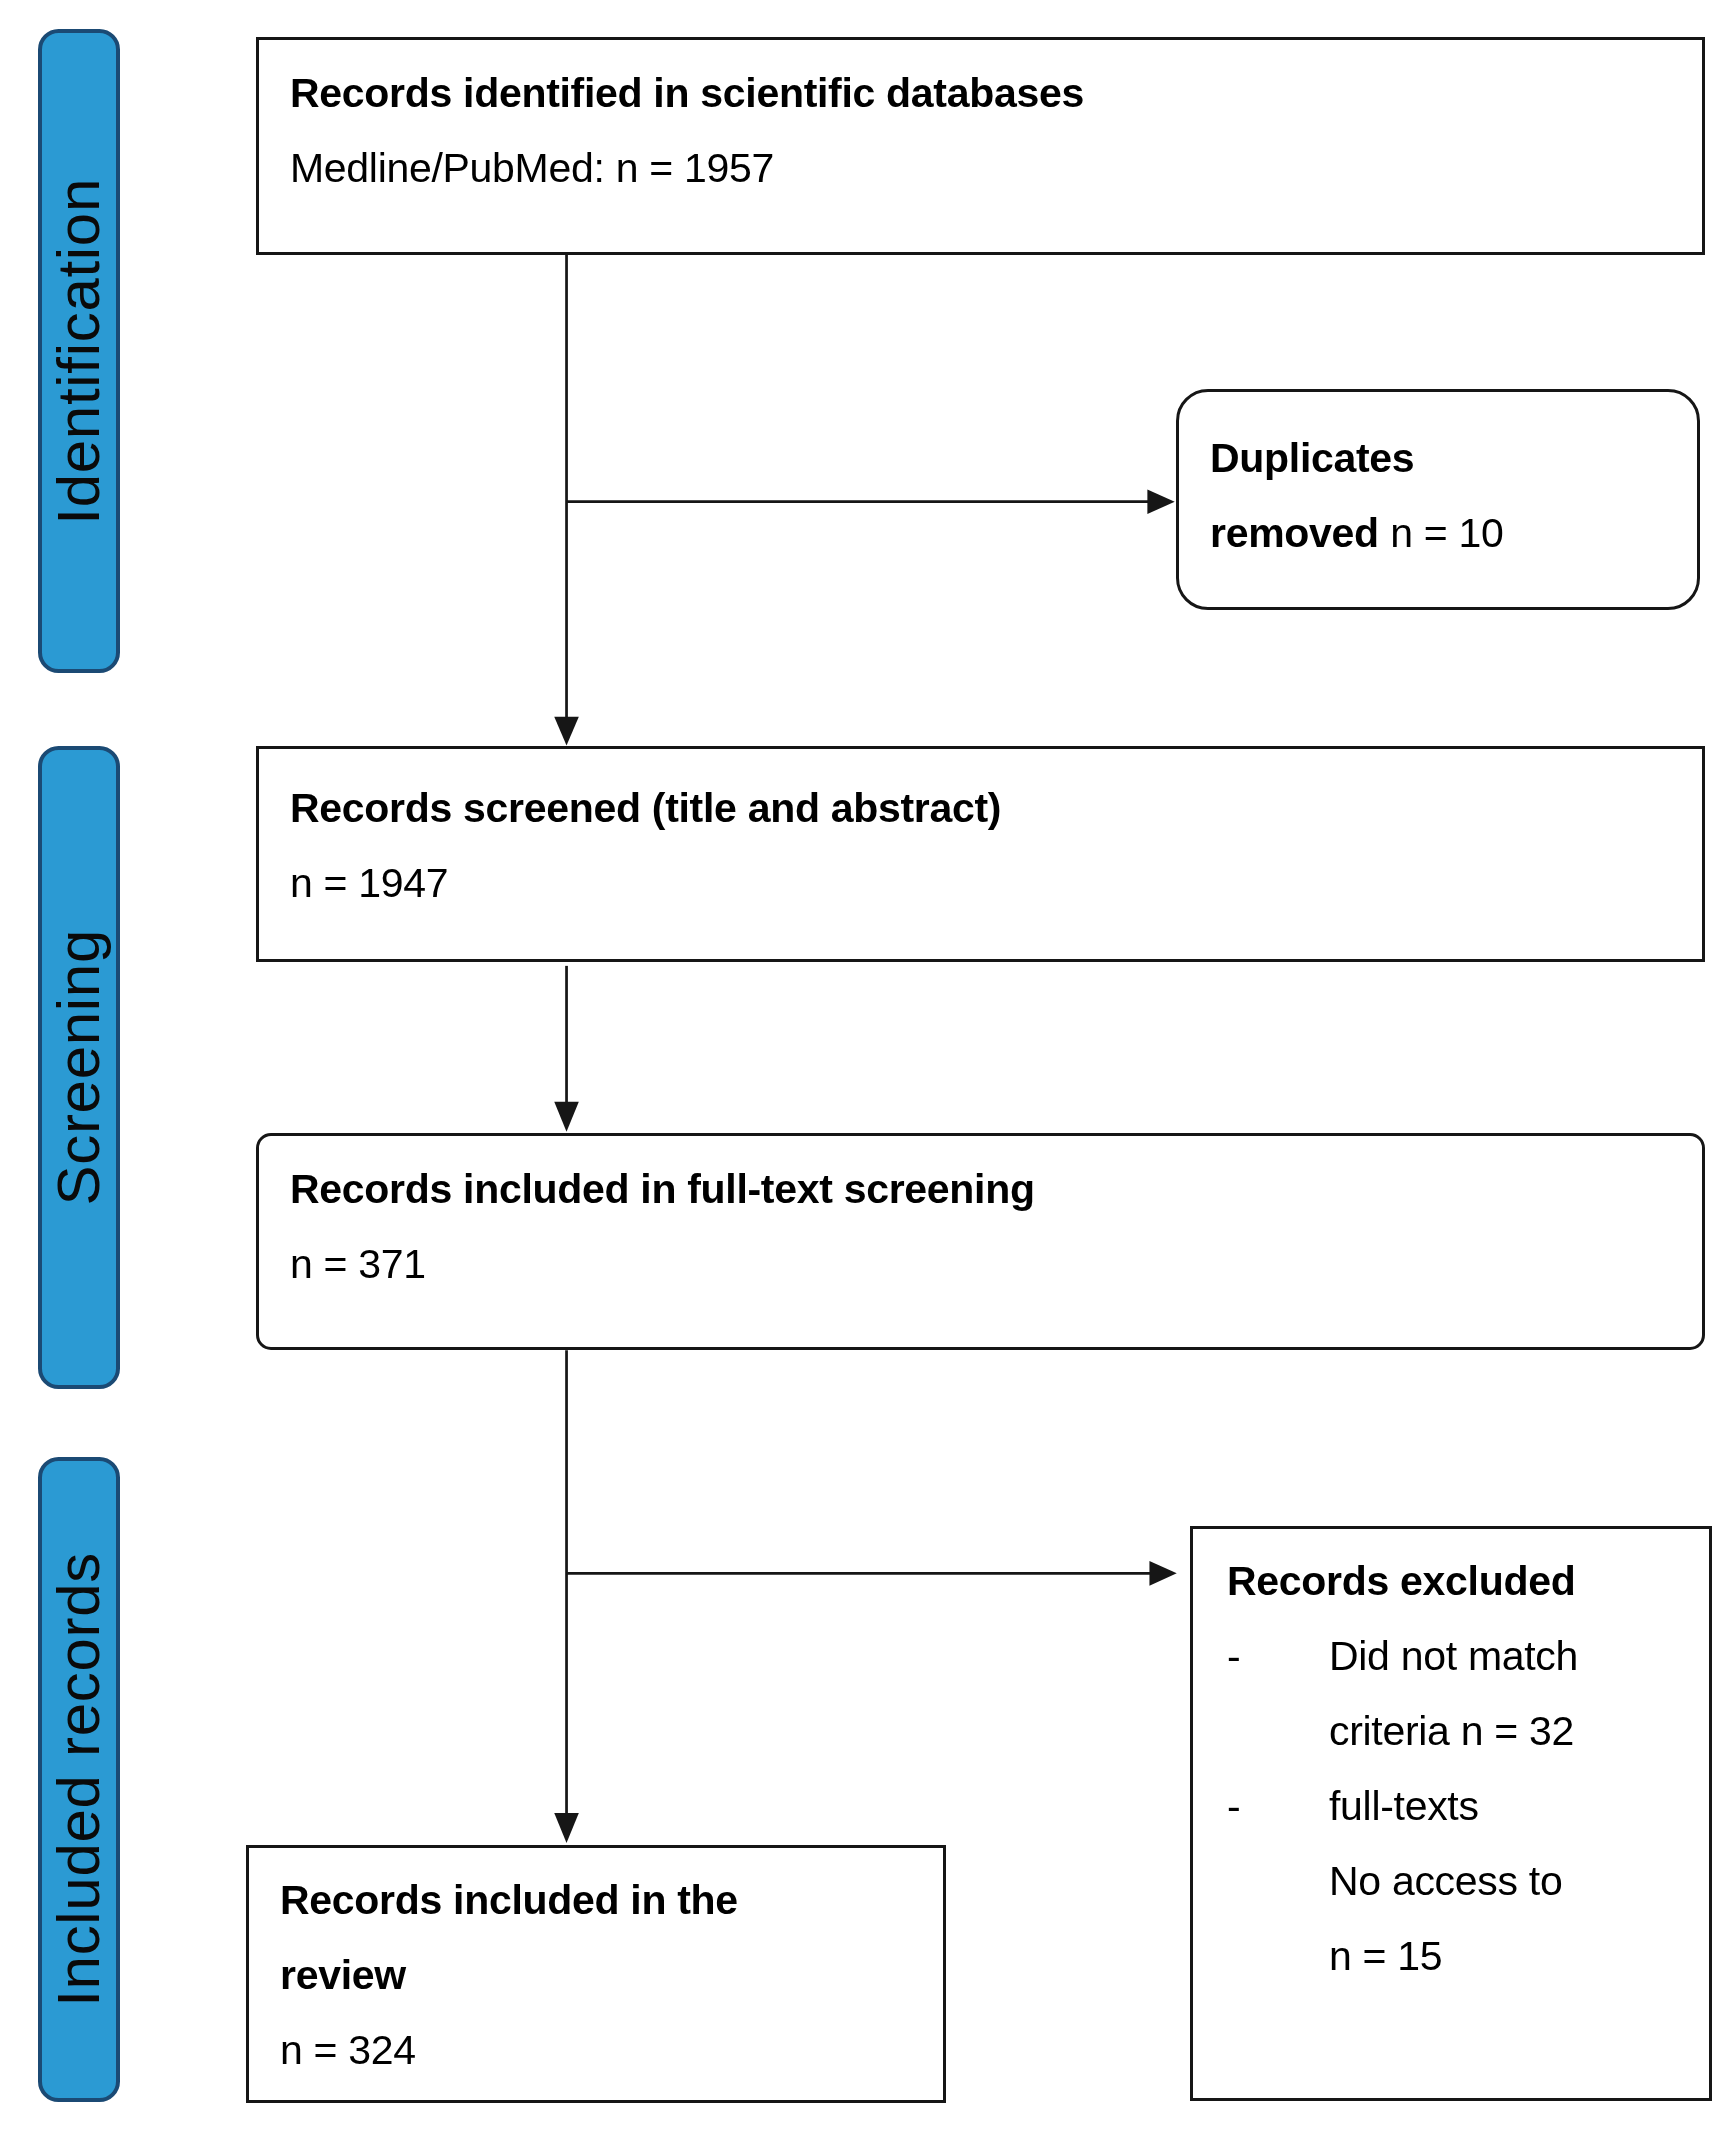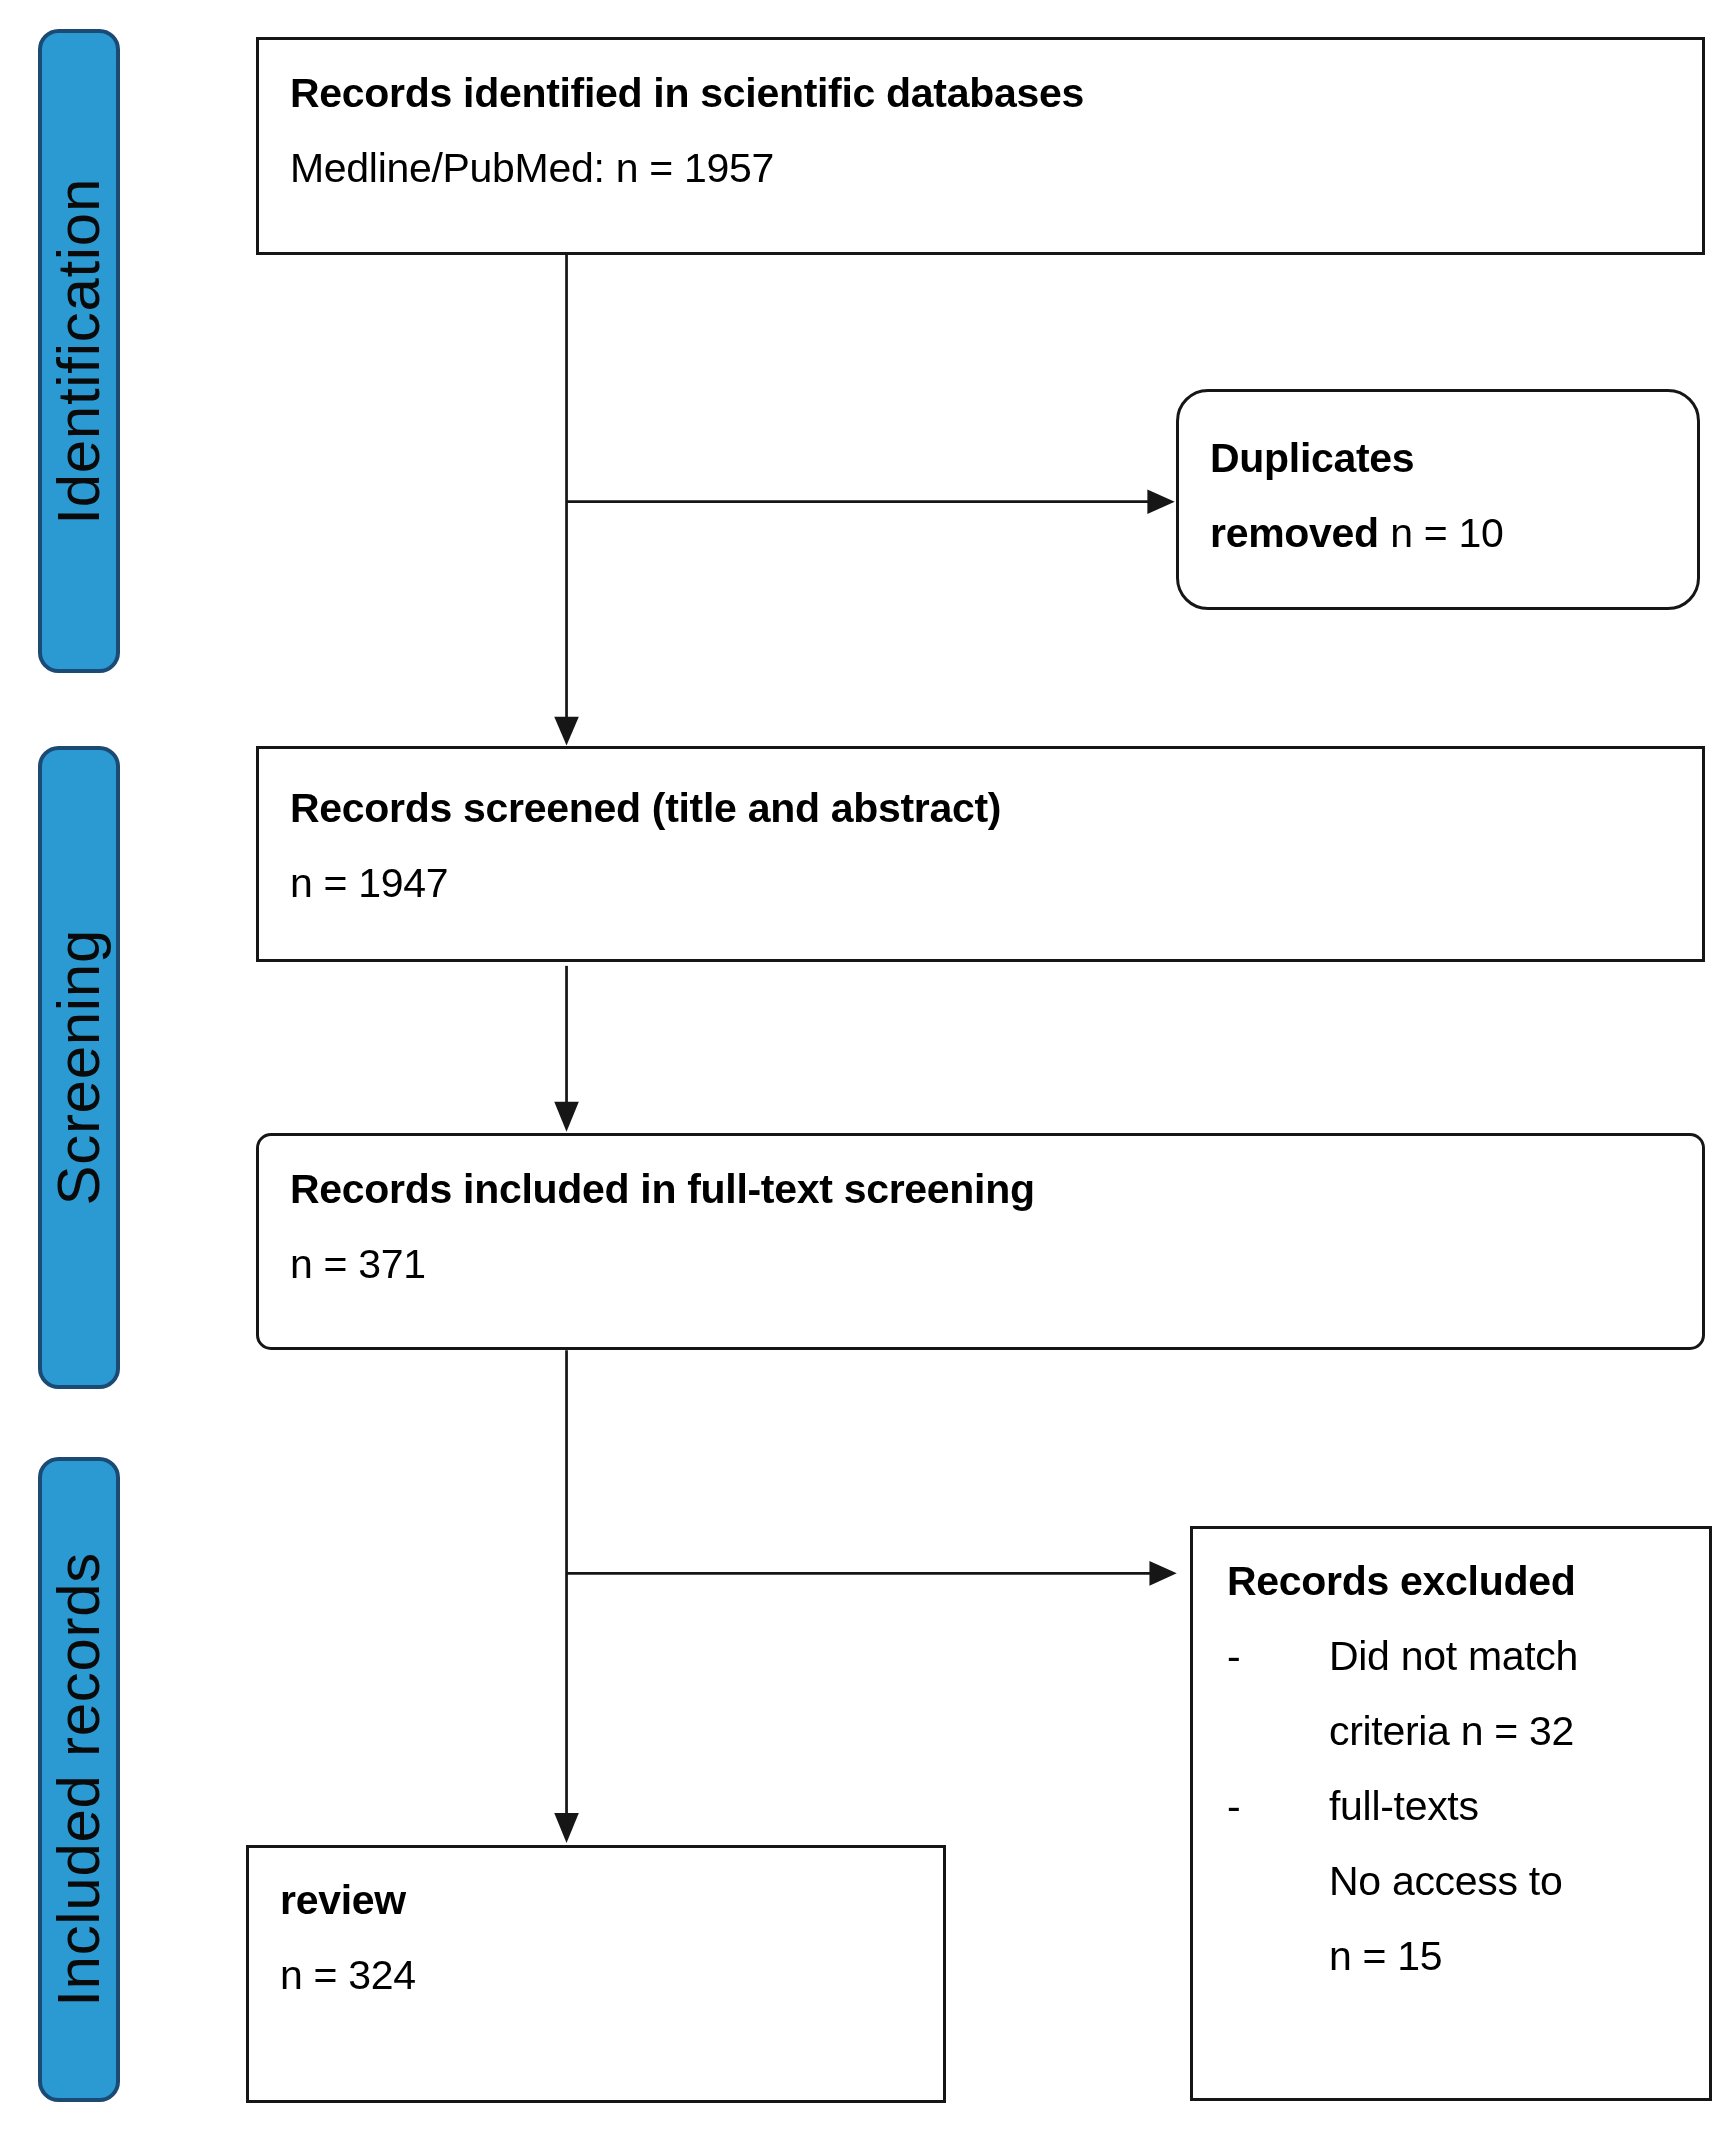--- a/index.html
+++ b/index.html
@@ -113,18 +113,19 @@
       <span class="dash">-</span>
       <div class="itext">
         <div class="line">full-texts</div>
         <div class="line">No access to</div>
         <div class="line">n = 15</div>
       </div>
     </div>
   </div>
 
   <div class="box" id="box-review">
+    <div class="line b">Records included in the</div>
     <div class="line b">review</div>
     <div class="line">n = 324</div>
   </div>
 
 </div>
 
 
 </body></html>

